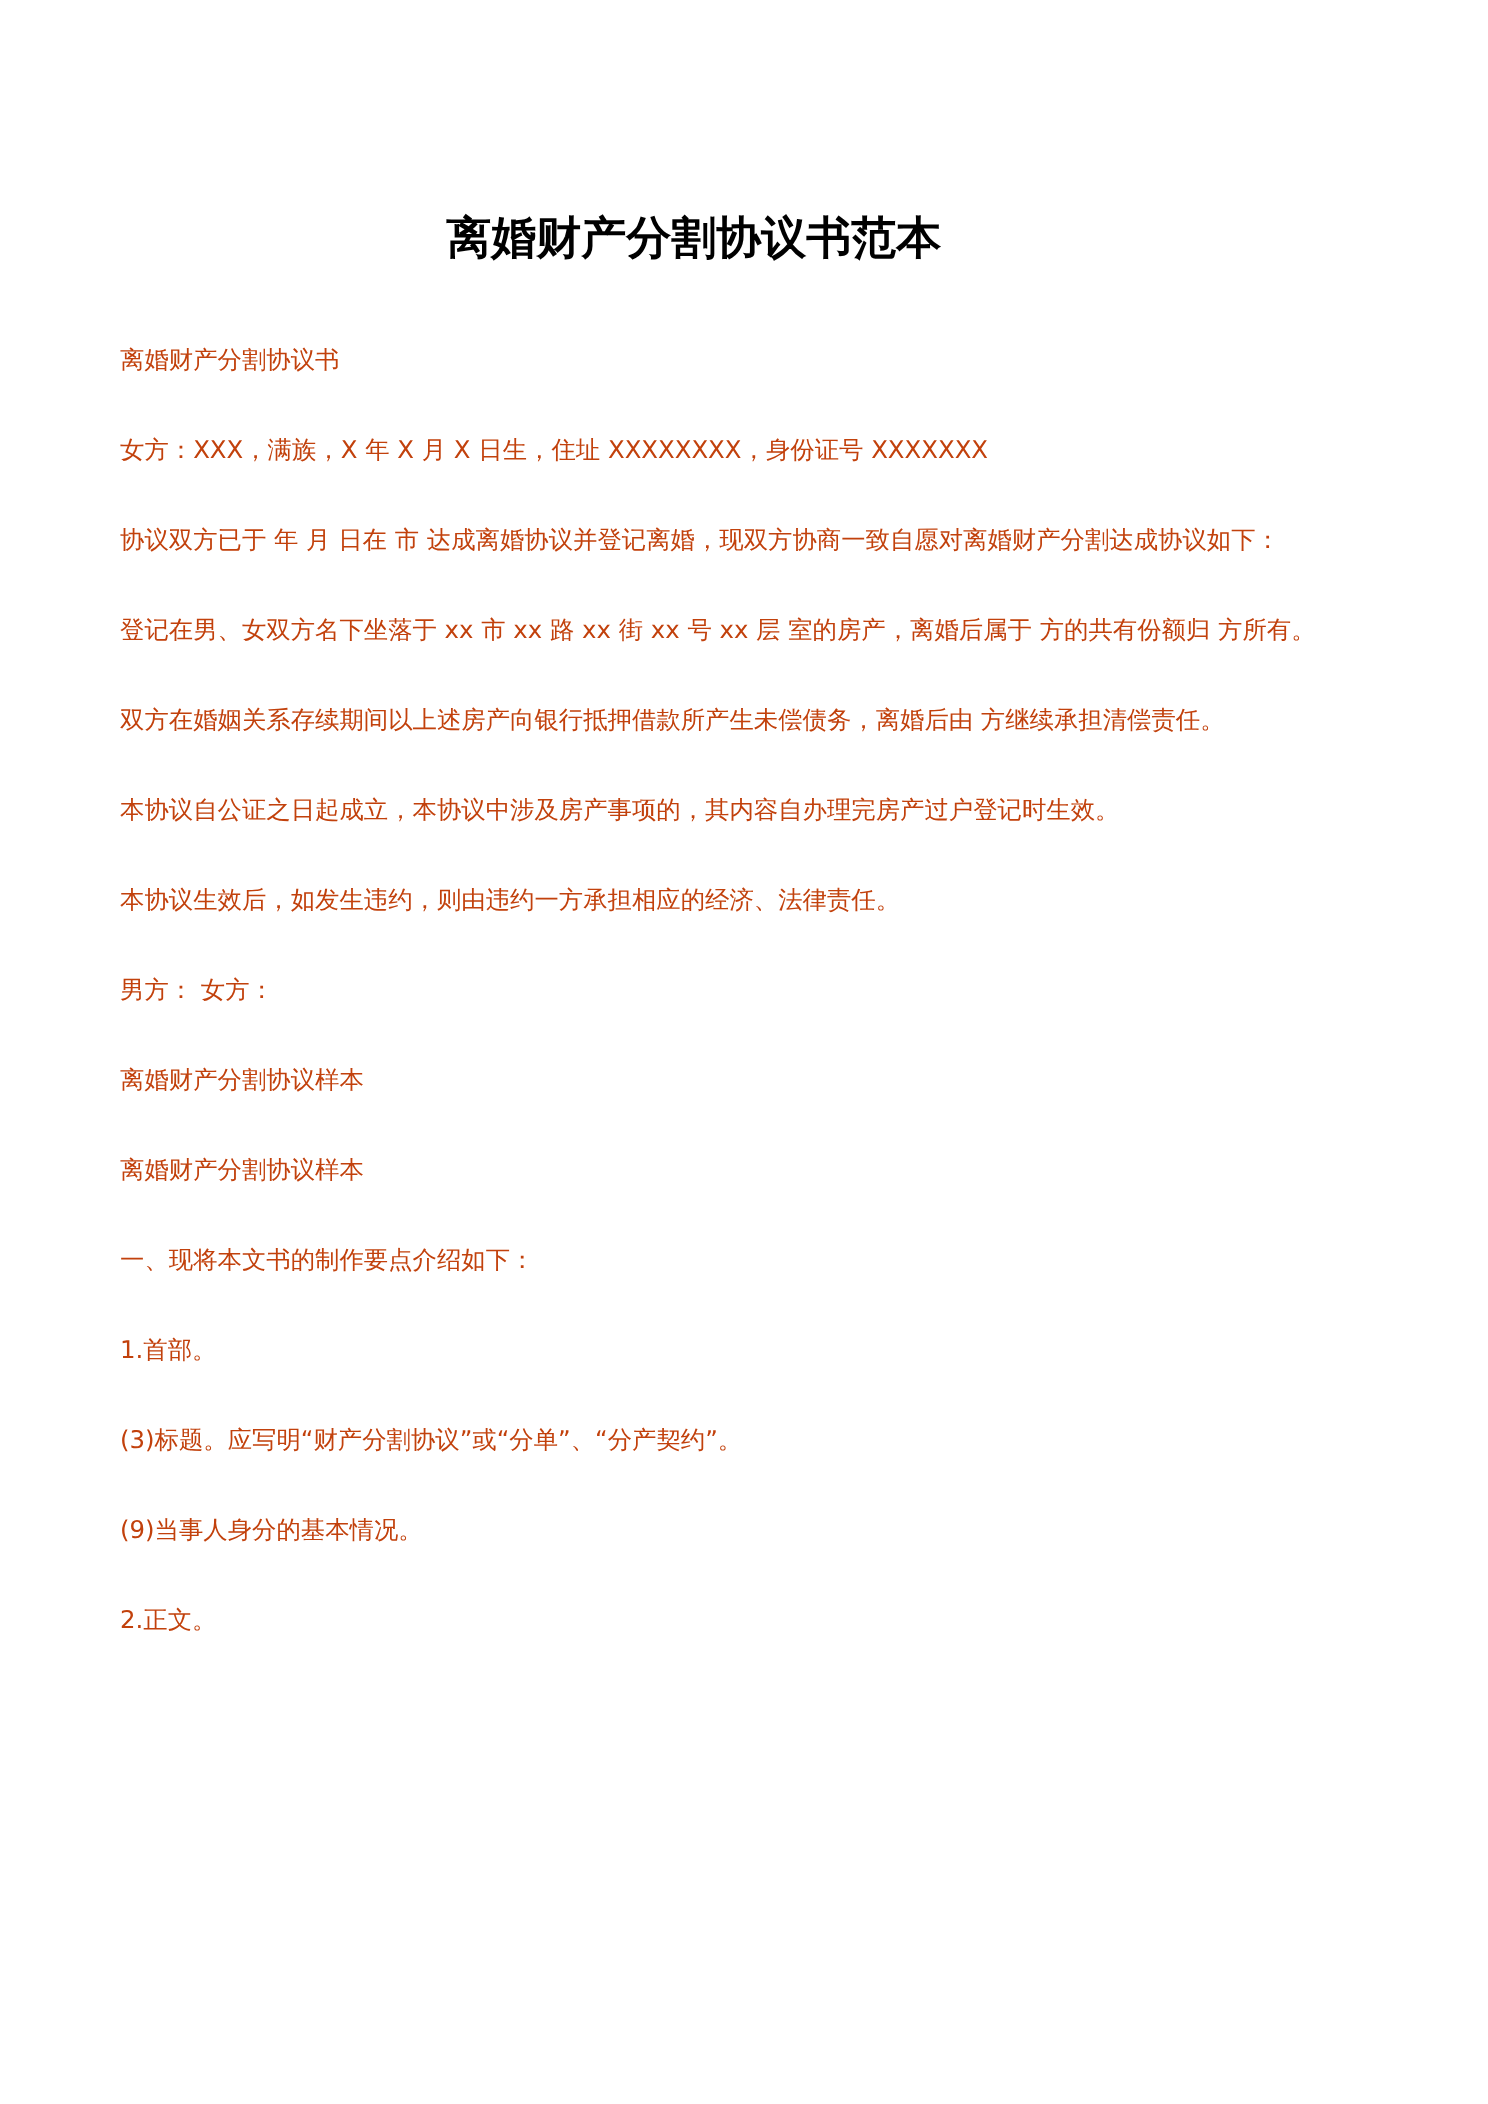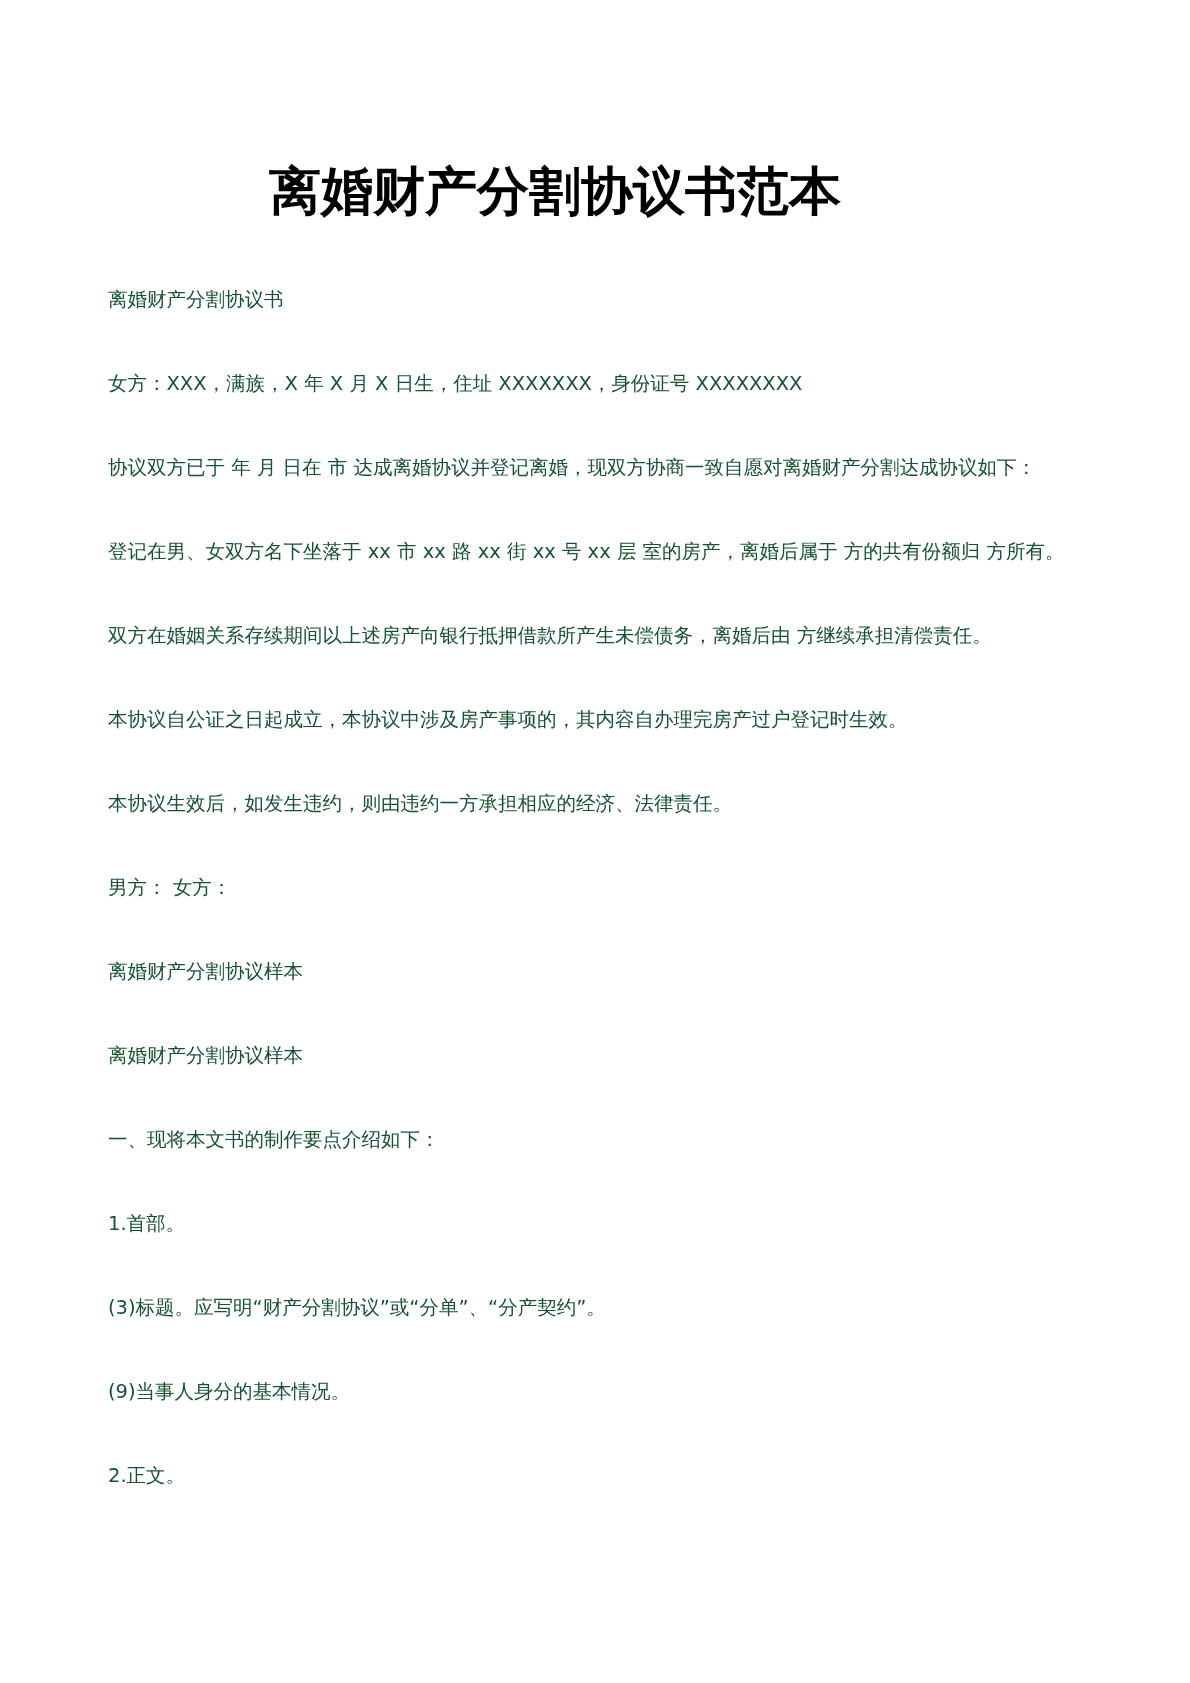--- a/index.html
+++ b/index.html
@@ -22,52 +22,52 @@
       width: 1190px;
       height: 1683px;
       background: #ffffff;
     }
     .doc-title {
       position: absolute;
       left: 0;
       top: 166px;
       width: 1110px;
       text-align: center;
-      font-size: 52px;
+      font-size: 36px;
       font-weight: bold;
       letter-spacing: 0px;
       line-height: 50px;
       color: #000000;
       margin: 0;
     }
     .body {
       position: absolute;
       left: 92px;
       top: 270px;
       width: 1020px;
     }
     .para {
       font-size: 19.5px;
       line-height: 28px;
       height: 68px;
-      margin: 16px;
+      margin: 4px;
       white-space: nowrap;
-      color: #14532d;
+      color: #c2410c;
       letter-spacing: 0px;
     }
   </style>
 </head>
 <body>
 
 <div class="page">
   <h1 class="doc-title">离婚财产分割协议书范本</h1>
 
   <div class="body">
     <p class="para">离婚财产分割协议书</p>
-    <p class="para">女方：XXX，满族，X 年 X 月 X 日生，住址 XXXXXXX，身份证号 XXXXXXXX</p>
+    <p class="para">女方：XXX，满族，X 年 X 月 X 日生，住址 XXXXXXXX，身份证号 XXXXXXX</p>
     <p class="para">协议双方已于 年 月 日在 市 达成离婚协议并登记离婚，现双方协商一致自愿对离婚财产分割达成协议如下：</p>
     <p class="para">登记在男、女双方名下坐落于 xx 市 xx 路 xx 街 xx 号 xx 层 室的房产，离婚后属于 方的共有份额归 方所有。</p>
     <p class="para">双方在婚姻关系存续期间以上述房产向银行抵押借款所产生未偿债务，离婚后由 方继续承担清偿责任。</p>
     <p class="para">本协议自公证之日起成立，本协议中涉及房产事项的，其内容自办理完房产过户登记时生效。</p>
     <p class="para">本协议生效后，如发生违约，则由违约一方承担相应的经济、法律责任。</p>
     <p class="para">男方： 女方：</p>
     <p class="para">离婚财产分割协议样本</p>
     <p class="para">离婚财产分割协议样本</p>
     <p class="para">一、现将本文书的制作要点介绍如下：</p>
     <p class="para">1.首部。</p>

